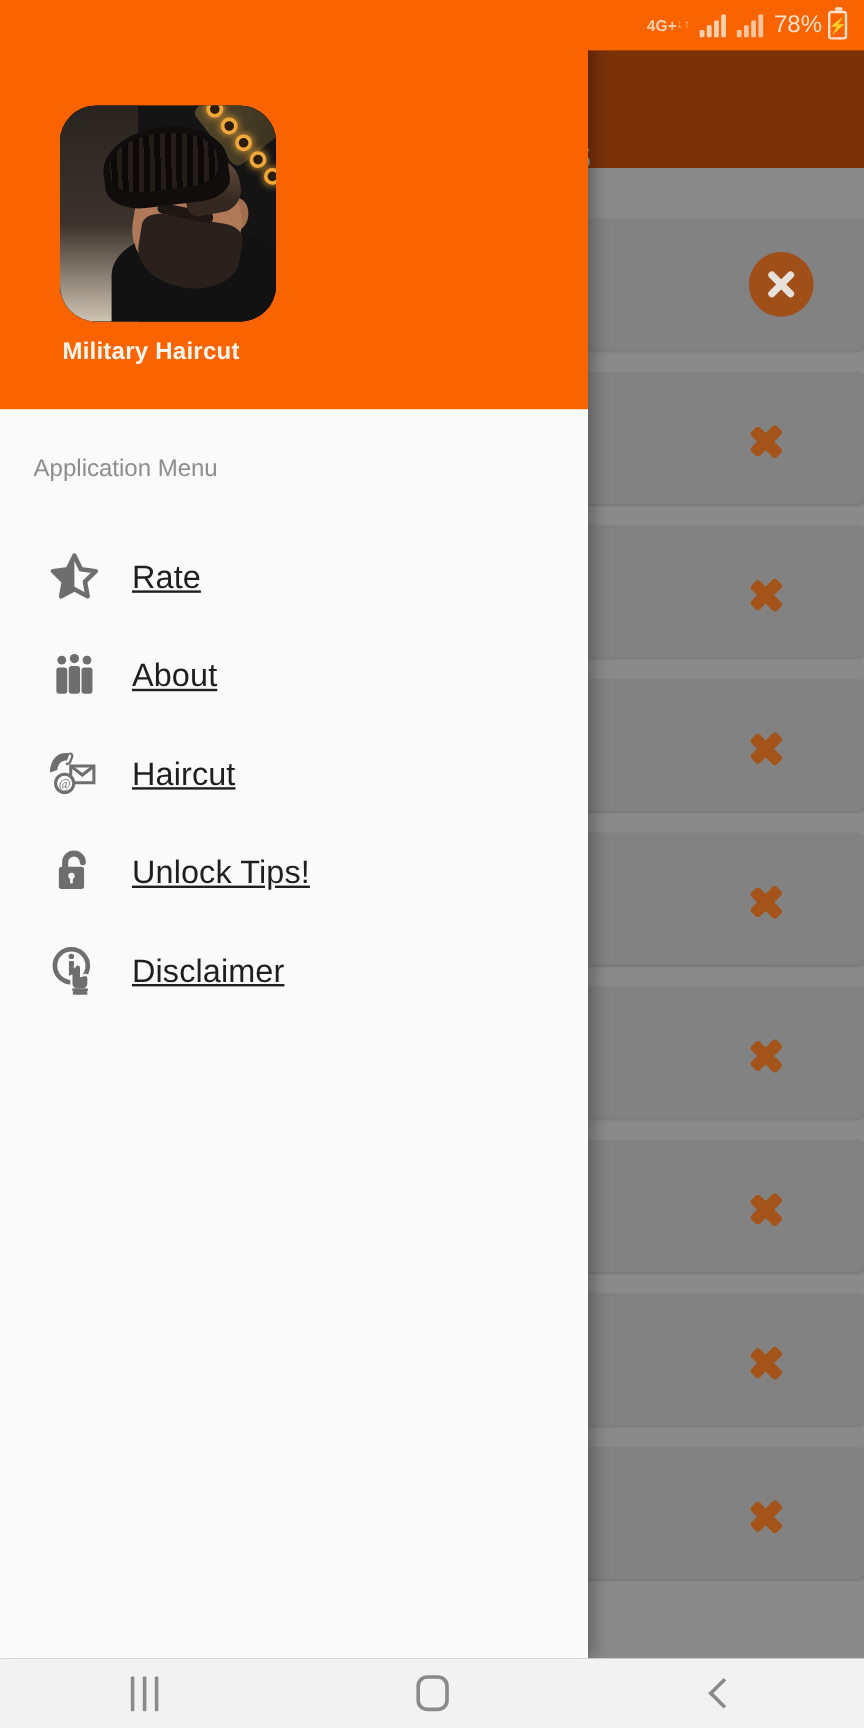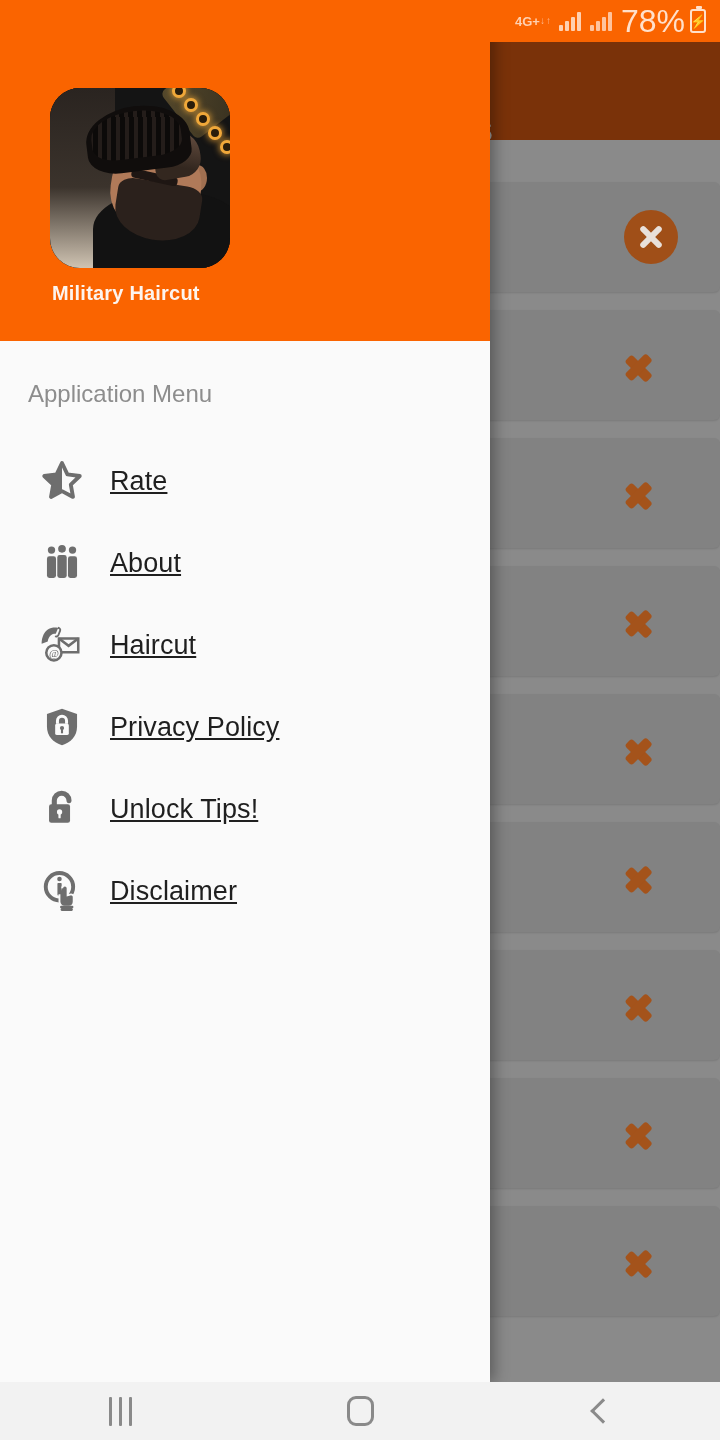--- a/index.html
+++ b/index.html
@@ -113,21 +113,21 @@
   }
   .sb-4g b { font-size:13px; font-weight:700; color:#ffd0b0; }
   .sb-4g i { font-size:10px; font-style:normal; color:#ffb98e; letter-spacing:1px; }
   .sb-bars { display:flex; align-items:flex-end; gap:2px; height:20px; margin-right:9px; }
   .sb-bars i { display:block; width:4px; background:#ffd0b0; border-radius:1px; }
   .sb-bars i:nth-child(1){ height:6px; }
   .sb-bars i:nth-child(2){ height:10px; }
   .sb-bars i:nth-child(3){ height:14px; }
   .sb-bars i:nth-child(4){ height:19px; }
   .sb-bars.dim i { background:#ffc39d; }
-  .sb-pct { font-size:32px; color:#ffe0cb; margin-right:5px; letter-spacing:0; }
+  .sb-pct { font-size:20px; color:#ffe0cb; margin-right:5px; letter-spacing:0; }
   .sb-batt {
     width:16px; height:24px; border:2.5px solid #ffe0cb; border-radius:3px;
     position:relative; display:flex; align-items:center; justify-content:center;
   }
   .sb-batt::before {
     content:""; position:absolute; top:-5px; left:4px;
     width:6px; height:3px; background:#ffe0cb; border-radius:1px;
   }
   .sb-batt span {
     font-size:13px; font-weight:700; color:#ffe0cb; line-height:1;
@@ -211,21 +211,21 @@
     background:#a06f50; border-radius:50% 50% 55% 45%;
   }
 
   .drawer-title {
     position:absolute; left:52px; top:282px;
     font-size:20px; font-weight:700; color:#fdf4ee;
     letter-spacing:.2px; white-space:nowrap;
   }
   .menu-section-title {
     position:absolute; left:28px; top:380px;
-    font-size:24px; color:#8d8d8d; font-weight:400;
+    font-size:20px; color:#8d8d8d; font-weight:400;
   }
 
   .menu-list { position:absolute; left:0; top:440px; width:490px; }
   .menu-item {
     position:relative; height:82px;
     display:flex; align-items:center; padding-left:36px;
   }
   .mi-icon {
     width:52px; height:52px; flex:0 0 52px;
     display:flex; align-items:center; justify-content:center;
@@ -367,32 +367,20 @@
             </g>
             <g>
               <circle cx="8.2" cy="17.6" r="4.5" fill="#fafafa" stroke="#6e6e6e" stroke-width="1.5"></circle>
               <text x="8.2" y="20.1" font-size="6.4" text-anchor="middle" fill="#6e6e6e" font-family="'Liberation Serif', serif">@</text>
             </g>
           </svg>
         </span>
         <span class="mi-label">Haircut</span>
       </div>
 
-      <div class="menu-item">
-        <span class="mi-icon">
-          <svg width="42" height="42" viewBox="0 0 24 24">
-            <path d="M12 1.6l8.6 3v7.2c0 5.3-3.6 9-8.6 10.6C7 20.8 3.4 17.1 3.4 11.8V4.6z" fill="#6e6e6e"></path>
-            <path d="M9.4 10.2V8.4a2.6 2.6 0 015.2 0v1.8" fill="none" stroke="#fafafa" stroke-width="1.7"></path>
-            <rect x="8.1" y="10" width="7.8" height="6.6" rx="1.1" fill="#fafafa"></rect>
-            <circle cx="12" cy="12.6" r="1.2" fill="#6e6e6e"></circle>
-            <rect x="11.4" y="13" width="1.2" height="2.6" fill="#6e6e6e"></rect>
-          </svg>
-        </span>
-        <span class="mi-label">Privacy Policy</span>
-      </div>
 
       <div class="menu-item">
         <span class="mi-icon">
           <svg width="42" height="42" viewBox="0 0 24 24">
             <path d="M7.6 9.6V7.2a4.2 4.2 0 118.4 0" fill="none" stroke="#6e6e6e" stroke-width="2.9" stroke-linecap="round"></path>
             <rect x="4.6" y="9.3" width="12" height="10.6" rx="1.3" fill="#6e6e6e"></rect>
             <circle cx="10.6" cy="13.7" r="1.5" fill="#fafafa"></circle>
             <rect x="9.95" y="14.2" width="1.3" height="3.1" rx=".5" fill="#fafafa"></rect>
           </svg>
         </span>

